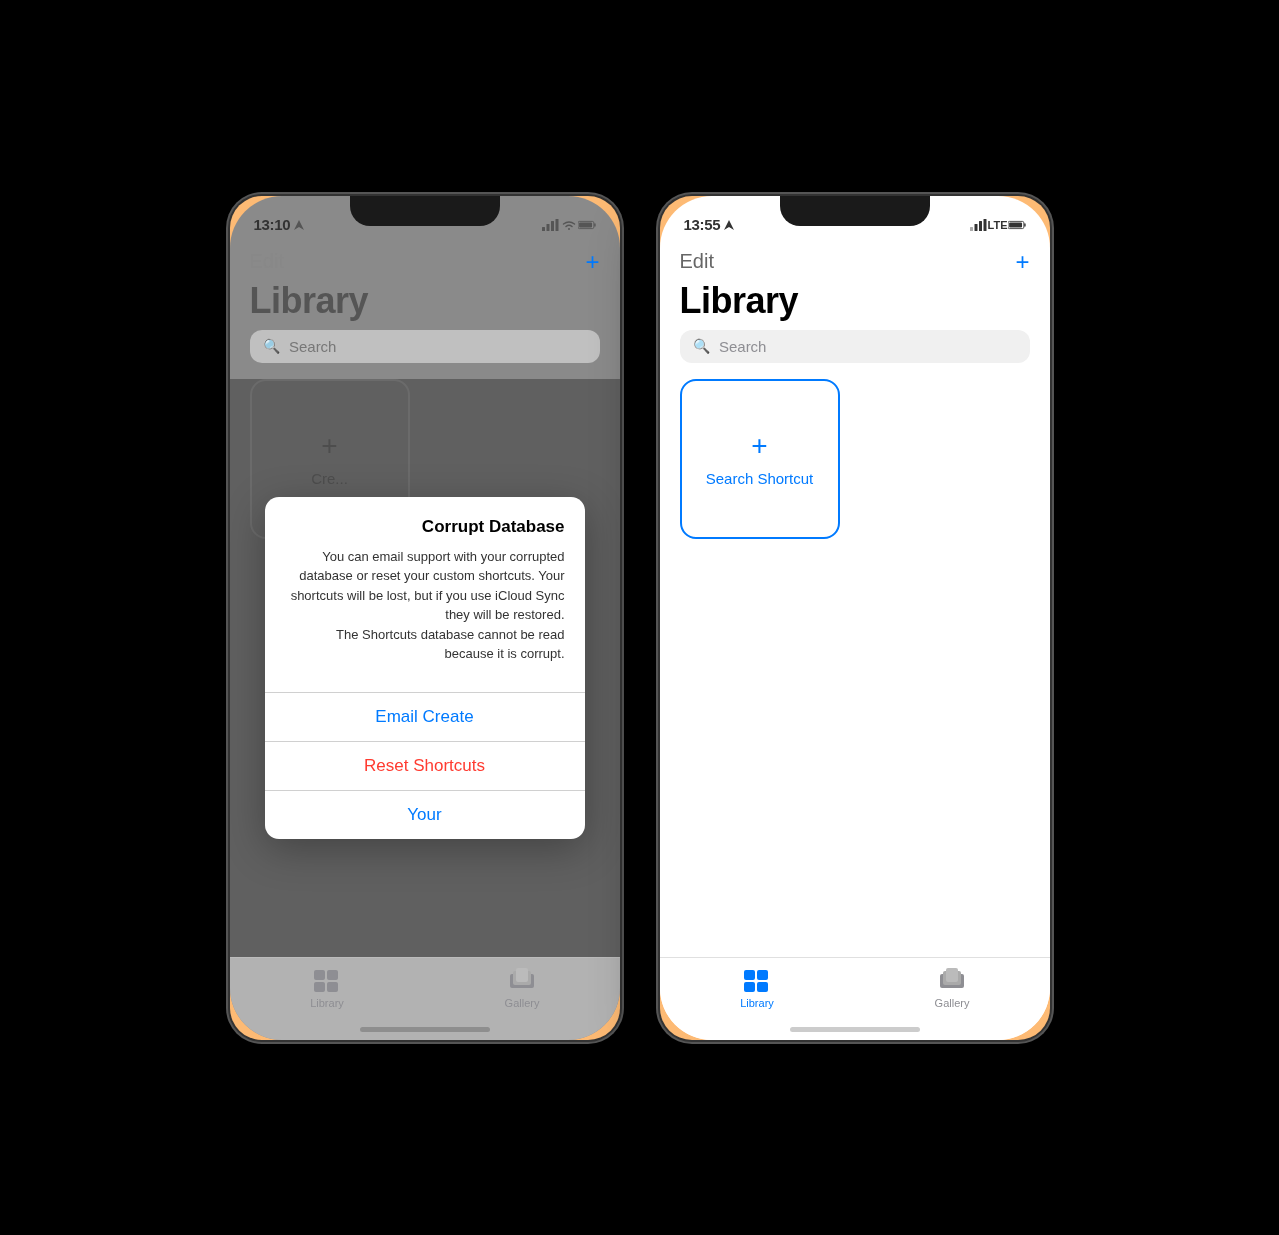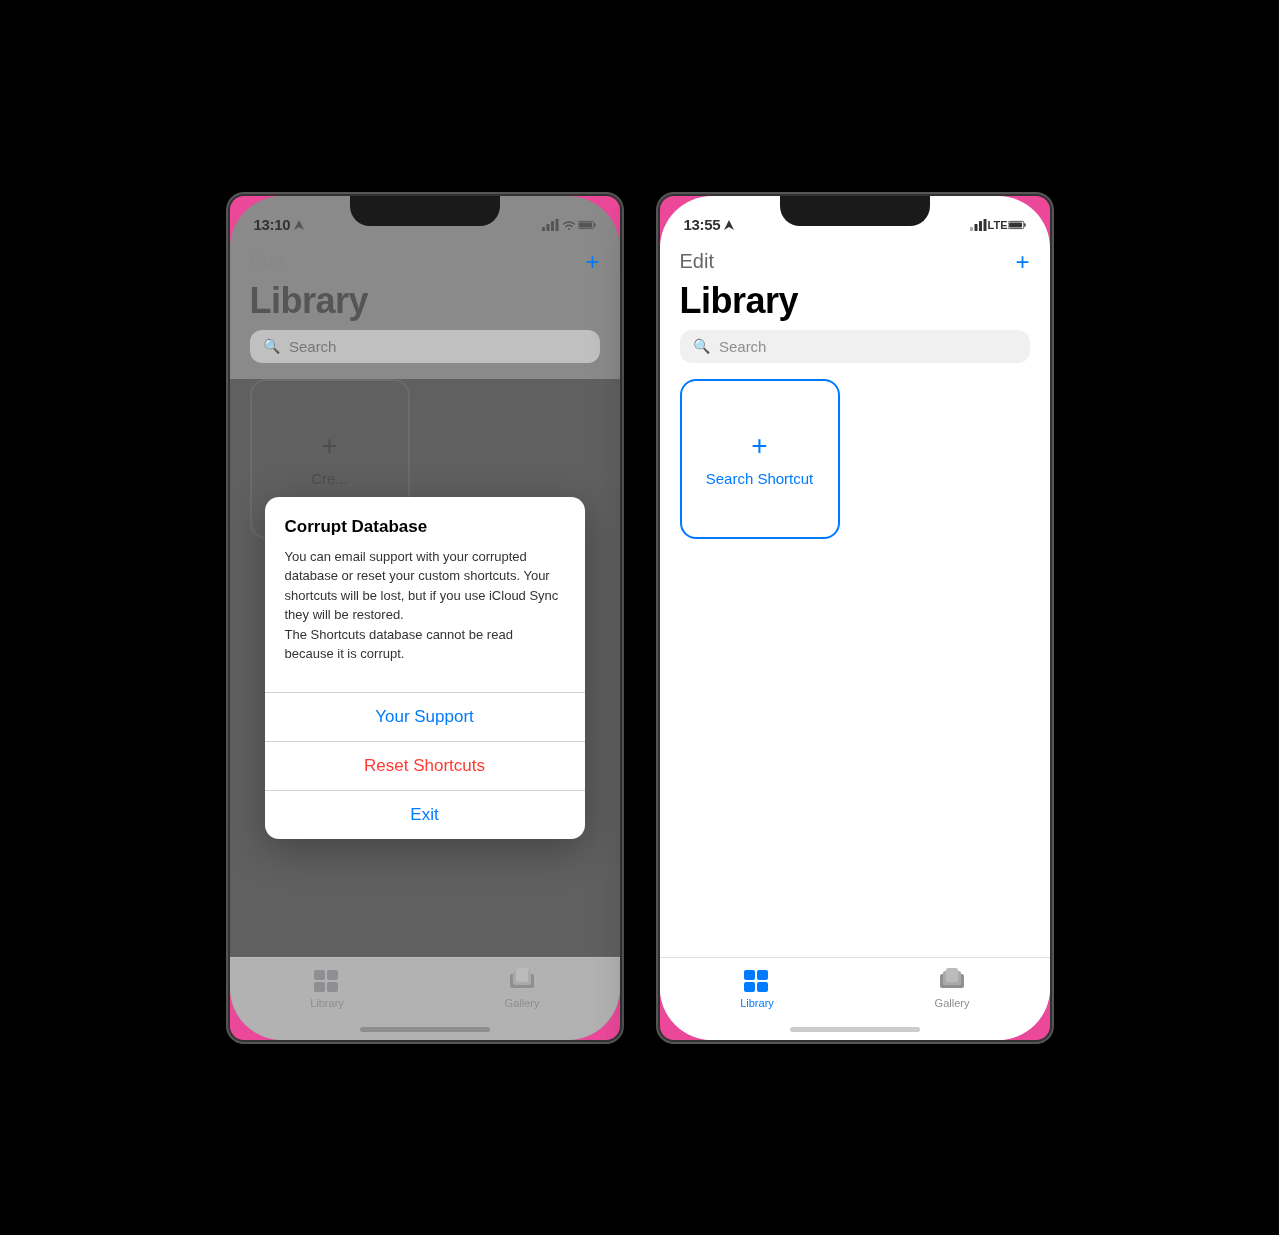--- a/index.html
+++ b/index.html
@@ -11,22 +11,22 @@
       min-height: 100vh;
       gap: 40px;
       padding: 30px;
       font-family: -apple-system, 'SF Pro Display', 'Helvetica Neue', Arial, sans-serif;
     }
 
     
     .phone {
       width: 390px;
       height: 844px;
-      background: #ec4899;
-      border-radius: 14px;
+      background: #fdba74;
+      border-radius: 32px;
       position: relative;
       box-shadow: 0 0 0 2px #333, 0 0 0 4px #555, 0 20px 60px rgba(0,0,0,0.8);
       overflow: hidden;
     }
     .phone-screen {
       position: absolute;
       top: 0; left: 0; right: 0; bottom: 0;
       border-radius: 52px;
       overflow: hidden;
     }
@@ -222,21 +222,21 @@
     }
     .alert-box {
       width: 320px;
       background: #fff;
       border-radius: 14px;
       overflow: hidden;
       box-shadow: 0 10px 40px rgba(0,0,0,0.3);
     }
     .alert-body {
       padding: 20px 20px 16px;
-      text-align: left;
+      text-align: right;
     }
     .alert-title {
       font-size: 17px;
       font-weight: 700;
       color: #000;
       margin-bottom: 10px;
     }
     .alert-message {
       font-size: 13px;
       color: #333;
@@ -323,25 +323,25 @@
         </div>
 
         <div class="alert-overlay">
           <div class="alert-box">
             <div class="alert-body">
               <div class="alert-title">Corrupt Database</div>
               <div class="alert-message">You can email support with your corrupted database or reset your custom shortcuts. Your shortcuts will be lost, but if you use iCloud Sync they will be restored.</div>
               <div class="alert-message" style="margin-bottom:12px;">The Shortcuts database cannot be read because it is corrupt.</div>
             </div>
             <div class="alert-divider-h"></div>
-            <button class="alert-btn blue">Your Support</button>
+            <button class="alert-btn blue">Email Create</button>
             <div class="alert-divider-h"></div>
             <button class="alert-btn red">Reset Shortcuts</button>
             <div class="alert-divider-h"></div>
-            <button class="alert-btn blue">Exit</button>
+            <button class="alert-btn blue">Your</button>
           </div>
         </div>
       </div>
 
       <div class="tab-bar">
         <div class="tab-item">
           <svg class="tab-icon" viewBox="0 0 30 26">
             <rect x="2" y="2" width="11" height="10" rx="2" fill="#8e8e93"></rect>
             <rect x="15" y="2" width="11" height="10" rx="2" fill="#8e8e93"></rect>
             <rect x="2" y="14" width="11" height="10" rx="2" fill="#8e8e93"></rect>

